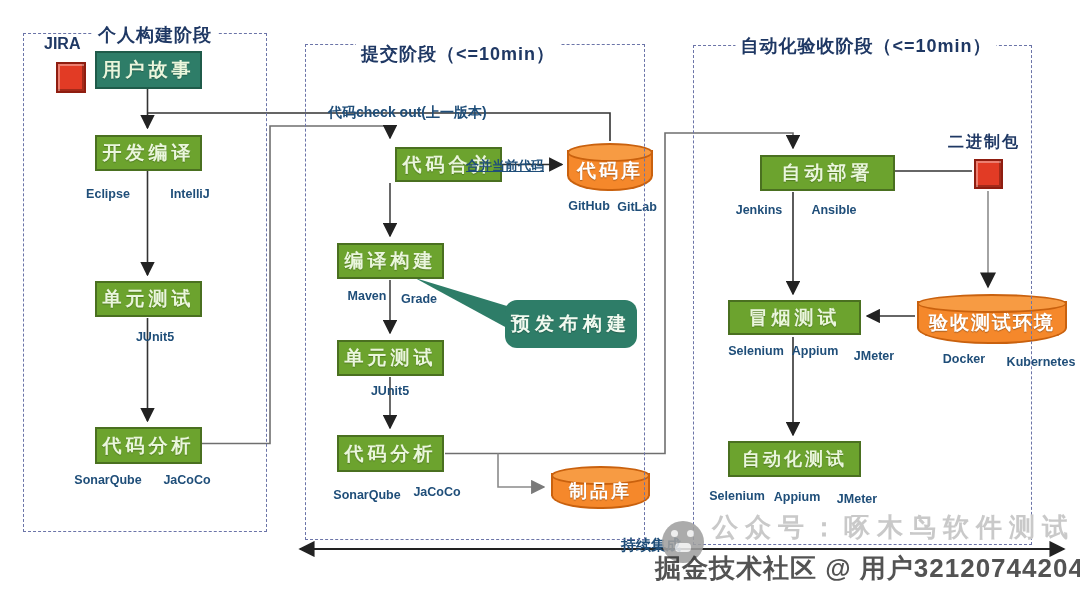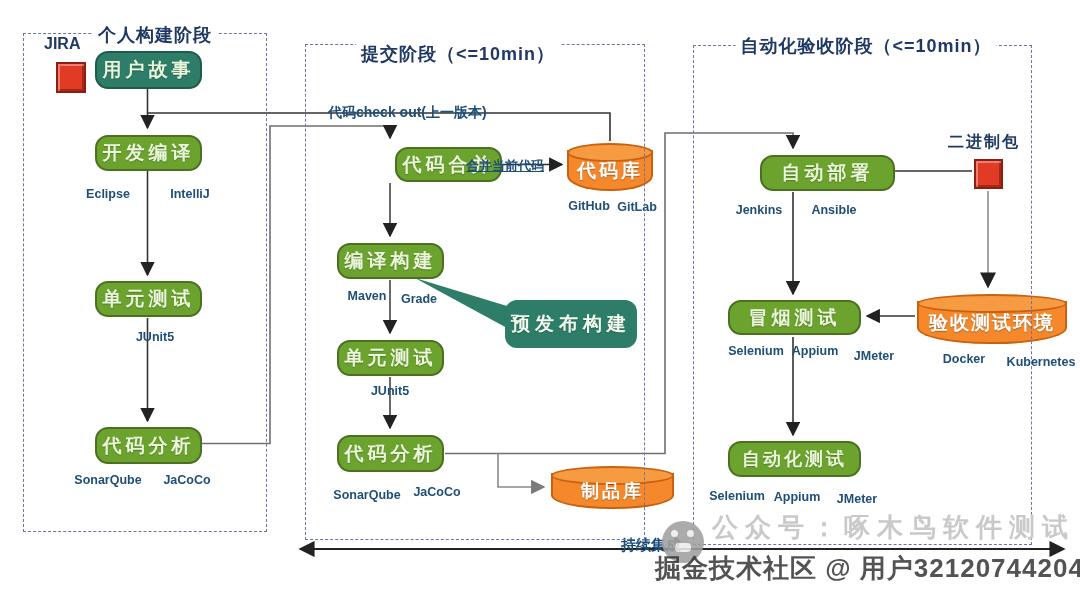--- a/index.html
+++ b/index.html
@@ -6,21 +6,21 @@
   body{width:1080px;height:589px;position:relative;background:#ffffff;overflow:hidden;
        font-family:"Liberation Sans","DejaVu Sans",sans-serif;}
   .abs{position:absolute;}
   
   .stagebox{position:absolute;border:1px dashed #6b74a8;z-index:4;pointer-events:none;}
   .stagetitle{position:absolute;z-index:5;transform:translateX(-50%);
       color:#1F3864;font-weight:bold;font-size:18px;background:#ffffff;
       padding:0 5px;white-space:nowrap;letter-spacing:1px;}
   
   .node{position:absolute;z-index:2;display:flex;align-items:center;justify-content:center;
-      color:#EAF6DC;font-weight:600;white-space:nowrap;text-shadow:0 1px 1px rgba(0,0,0,.25);border-radius:13px;}
+      color:#EAF6DC;font-weight:600;white-space:nowrap;text-shadow:0 1px 1px rgba(0,0,0,.25);}
   .green{background:#6CA32E;border:2px solid #4a7020;font-size:19px;letter-spacing:4px;}
   .teal{background:#2E7D68;border:2px solid #1f5b4a;font-size:19px;letter-spacing:4px;}
   .callout{background:#2E7D68;border:none;border-radius:12px;font-size:19px;letter-spacing:5px;color:#F2FAF0;}
   
   .cyl{position:absolute;z-index:2;}
   .cyl .cbody{position:absolute;left:0;right:0;top:7px;bottom:0;background:#F5882B;
       border:2px solid #C9610E;border-top:none;border-radius:0 0 48% 48% / 0 0 38% 38%;}
   .cyl .ctop{position:absolute;left:0;right:0;top:0;height:15px;background:#F79B43;
       border:2px solid #C9610E;border-radius:50%;}
   .cyl .clbl{position:absolute;inset:0;display:flex;align-items:center;justify-content:center;
@@ -118,21 +118,21 @@
 
   <div class="node green" style="left:728px;top:155px;width:131px;height:32px;margin-left:32px;">自动部署</div>
   <div class="node green" style="left:728px;top:300px;width:129px;height:31px;">冒烟测试</div>
   <div class="node green" style="left:728px;top:441px;width:129px;height:32px;letter-spacing:3px;font-size:18px;">自动化测试</div>
 
   <div class="cyl" style="left:567px;top:143px;width:86px;height:48px;">
     <div class="cbody"></div>
     <div class="ctop"></div>
     <div class="clbl" style="font-size:19px;letter-spacing:3px;">代码库</div>
   </div>
-  <div class="cyl" style="left:551px;top:466px;width:99px;height:43px;padding-left:24px;">
+  <div class="cyl" style="left:551px;top:466px;width:99px;height:43px;">
     <div class="cbody"></div>
     <div class="ctop"></div>
     <div class="clbl" style="font-size:18px;letter-spacing:3px;">制品库</div>
   </div>
   <div class="cyl" style="left:917px;top:294px;width:150px;height:50px;">
     <div class="cbody"></div>
     <div class="ctop"></div>
     <div class="clbl" style="font-size:19px;letter-spacing:2px;">验收测试环境</div>
   </div>
 

